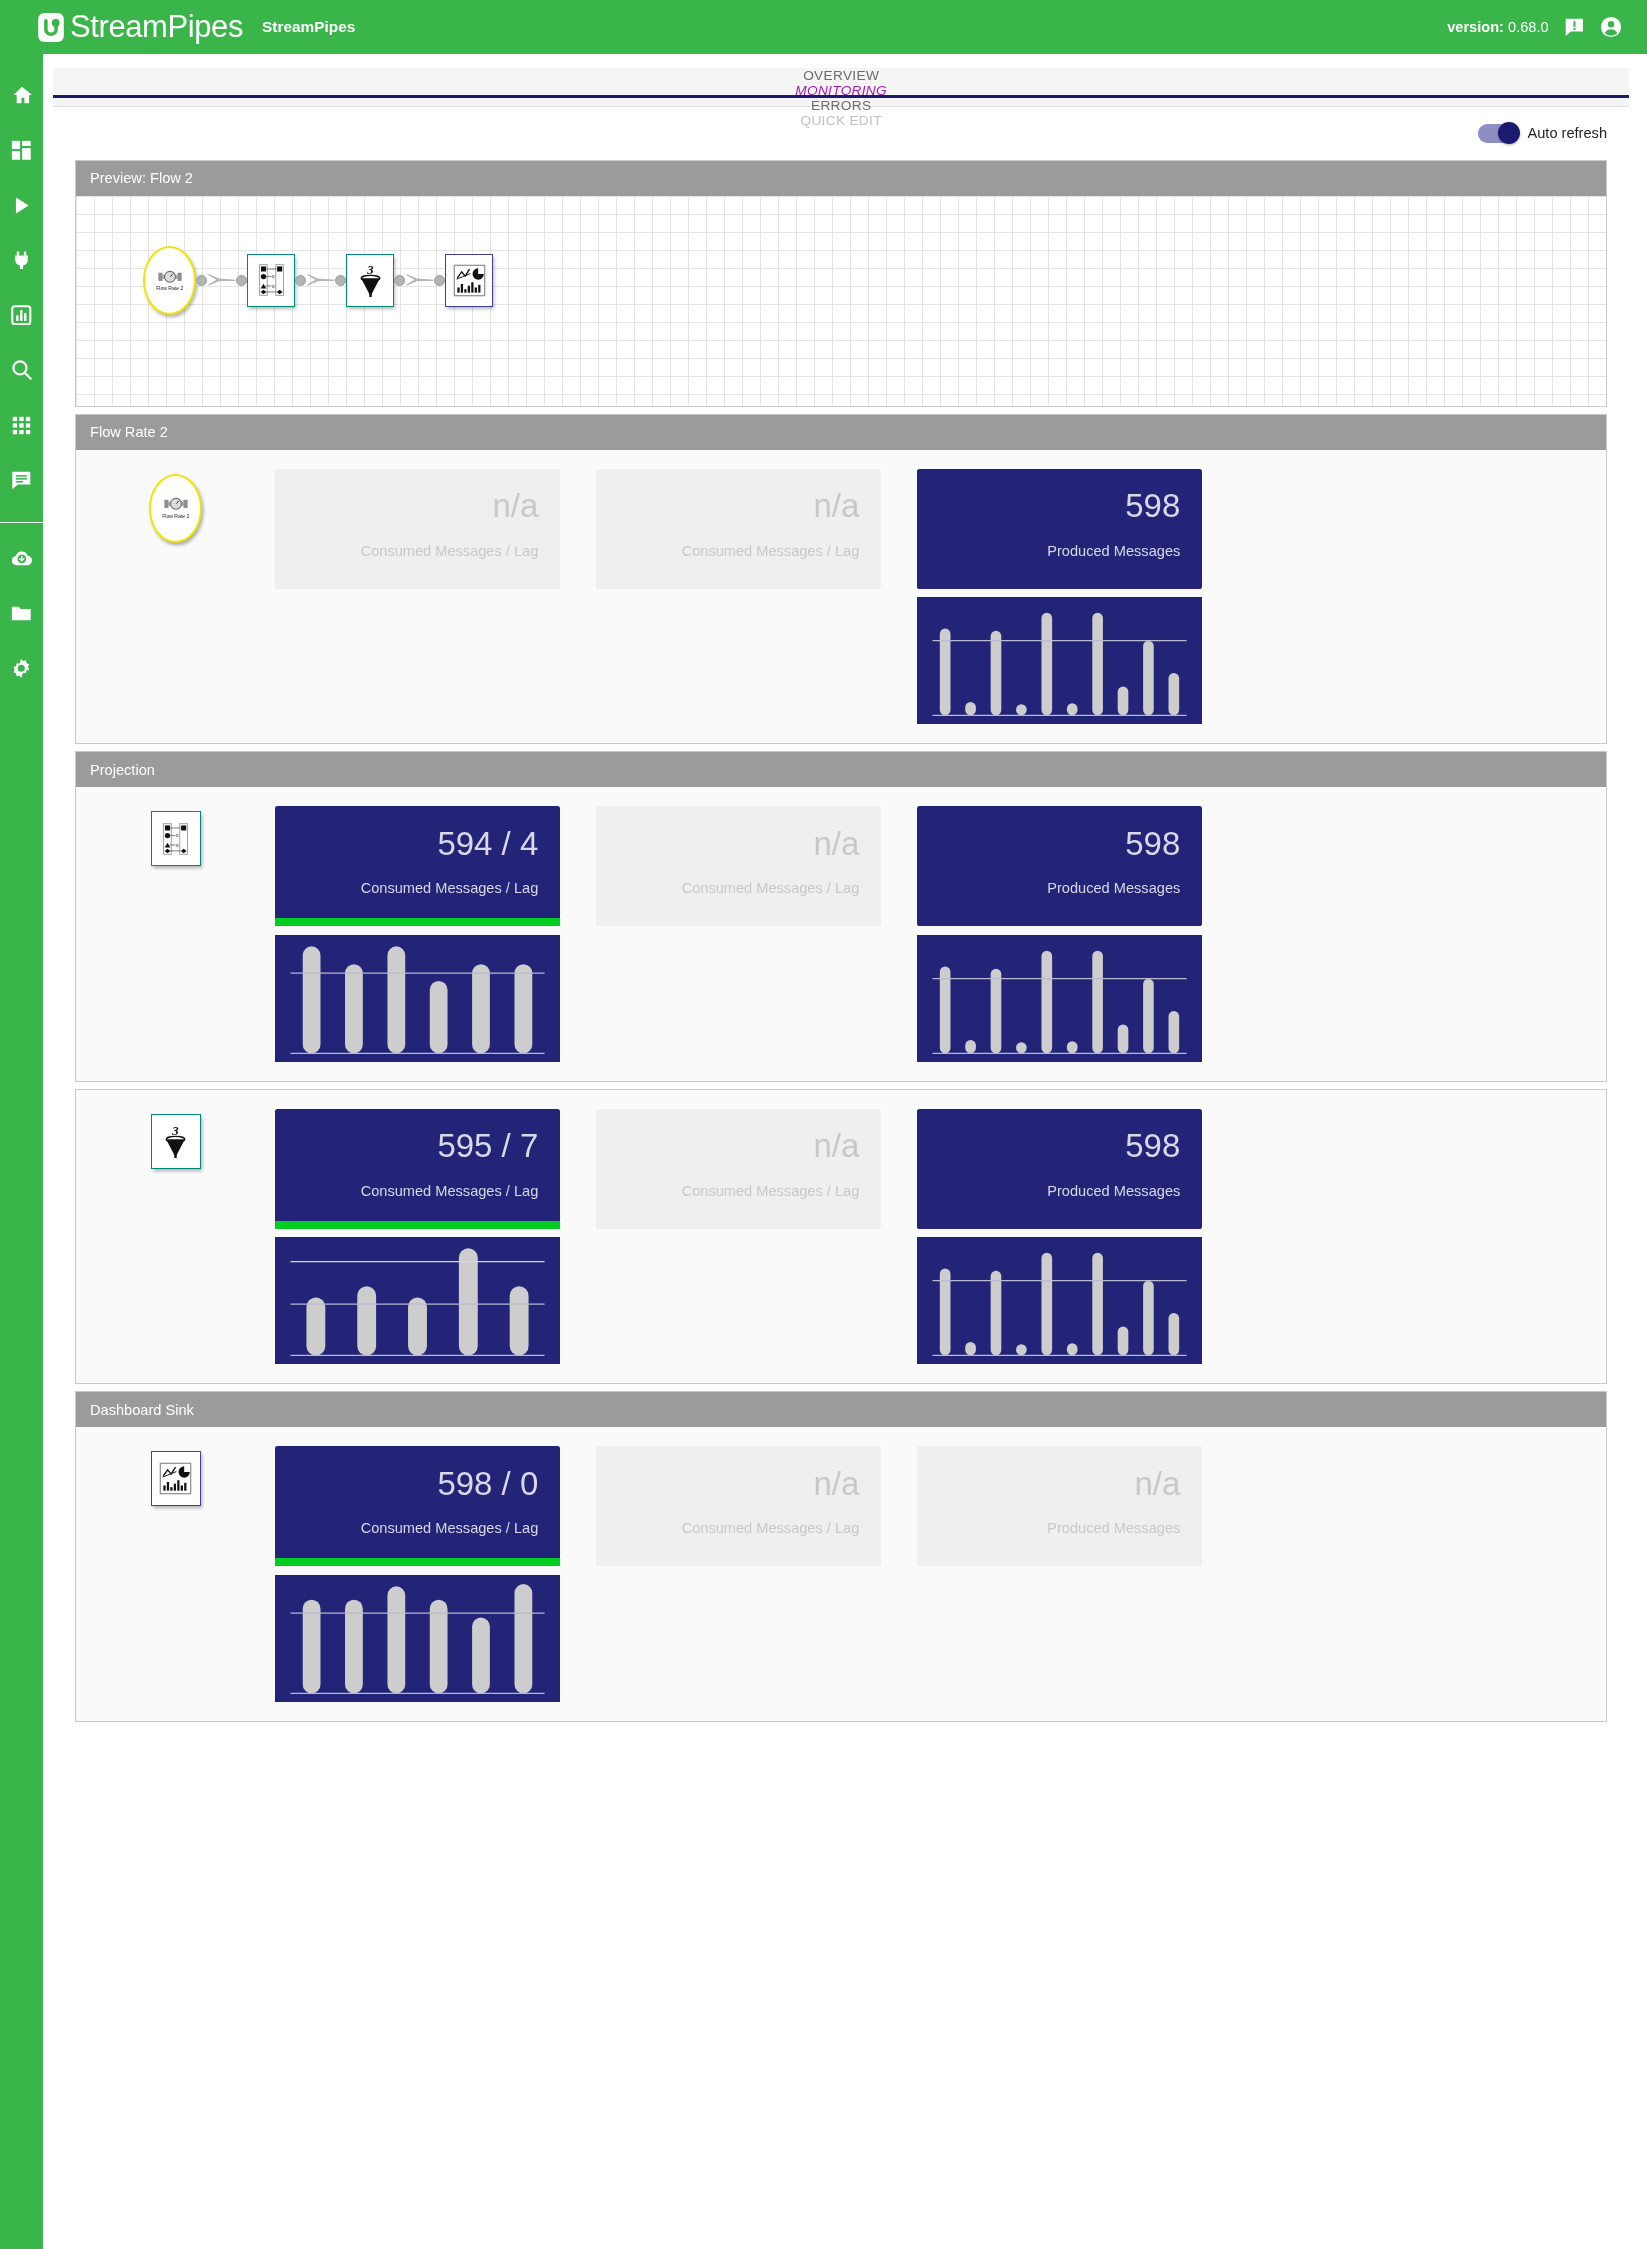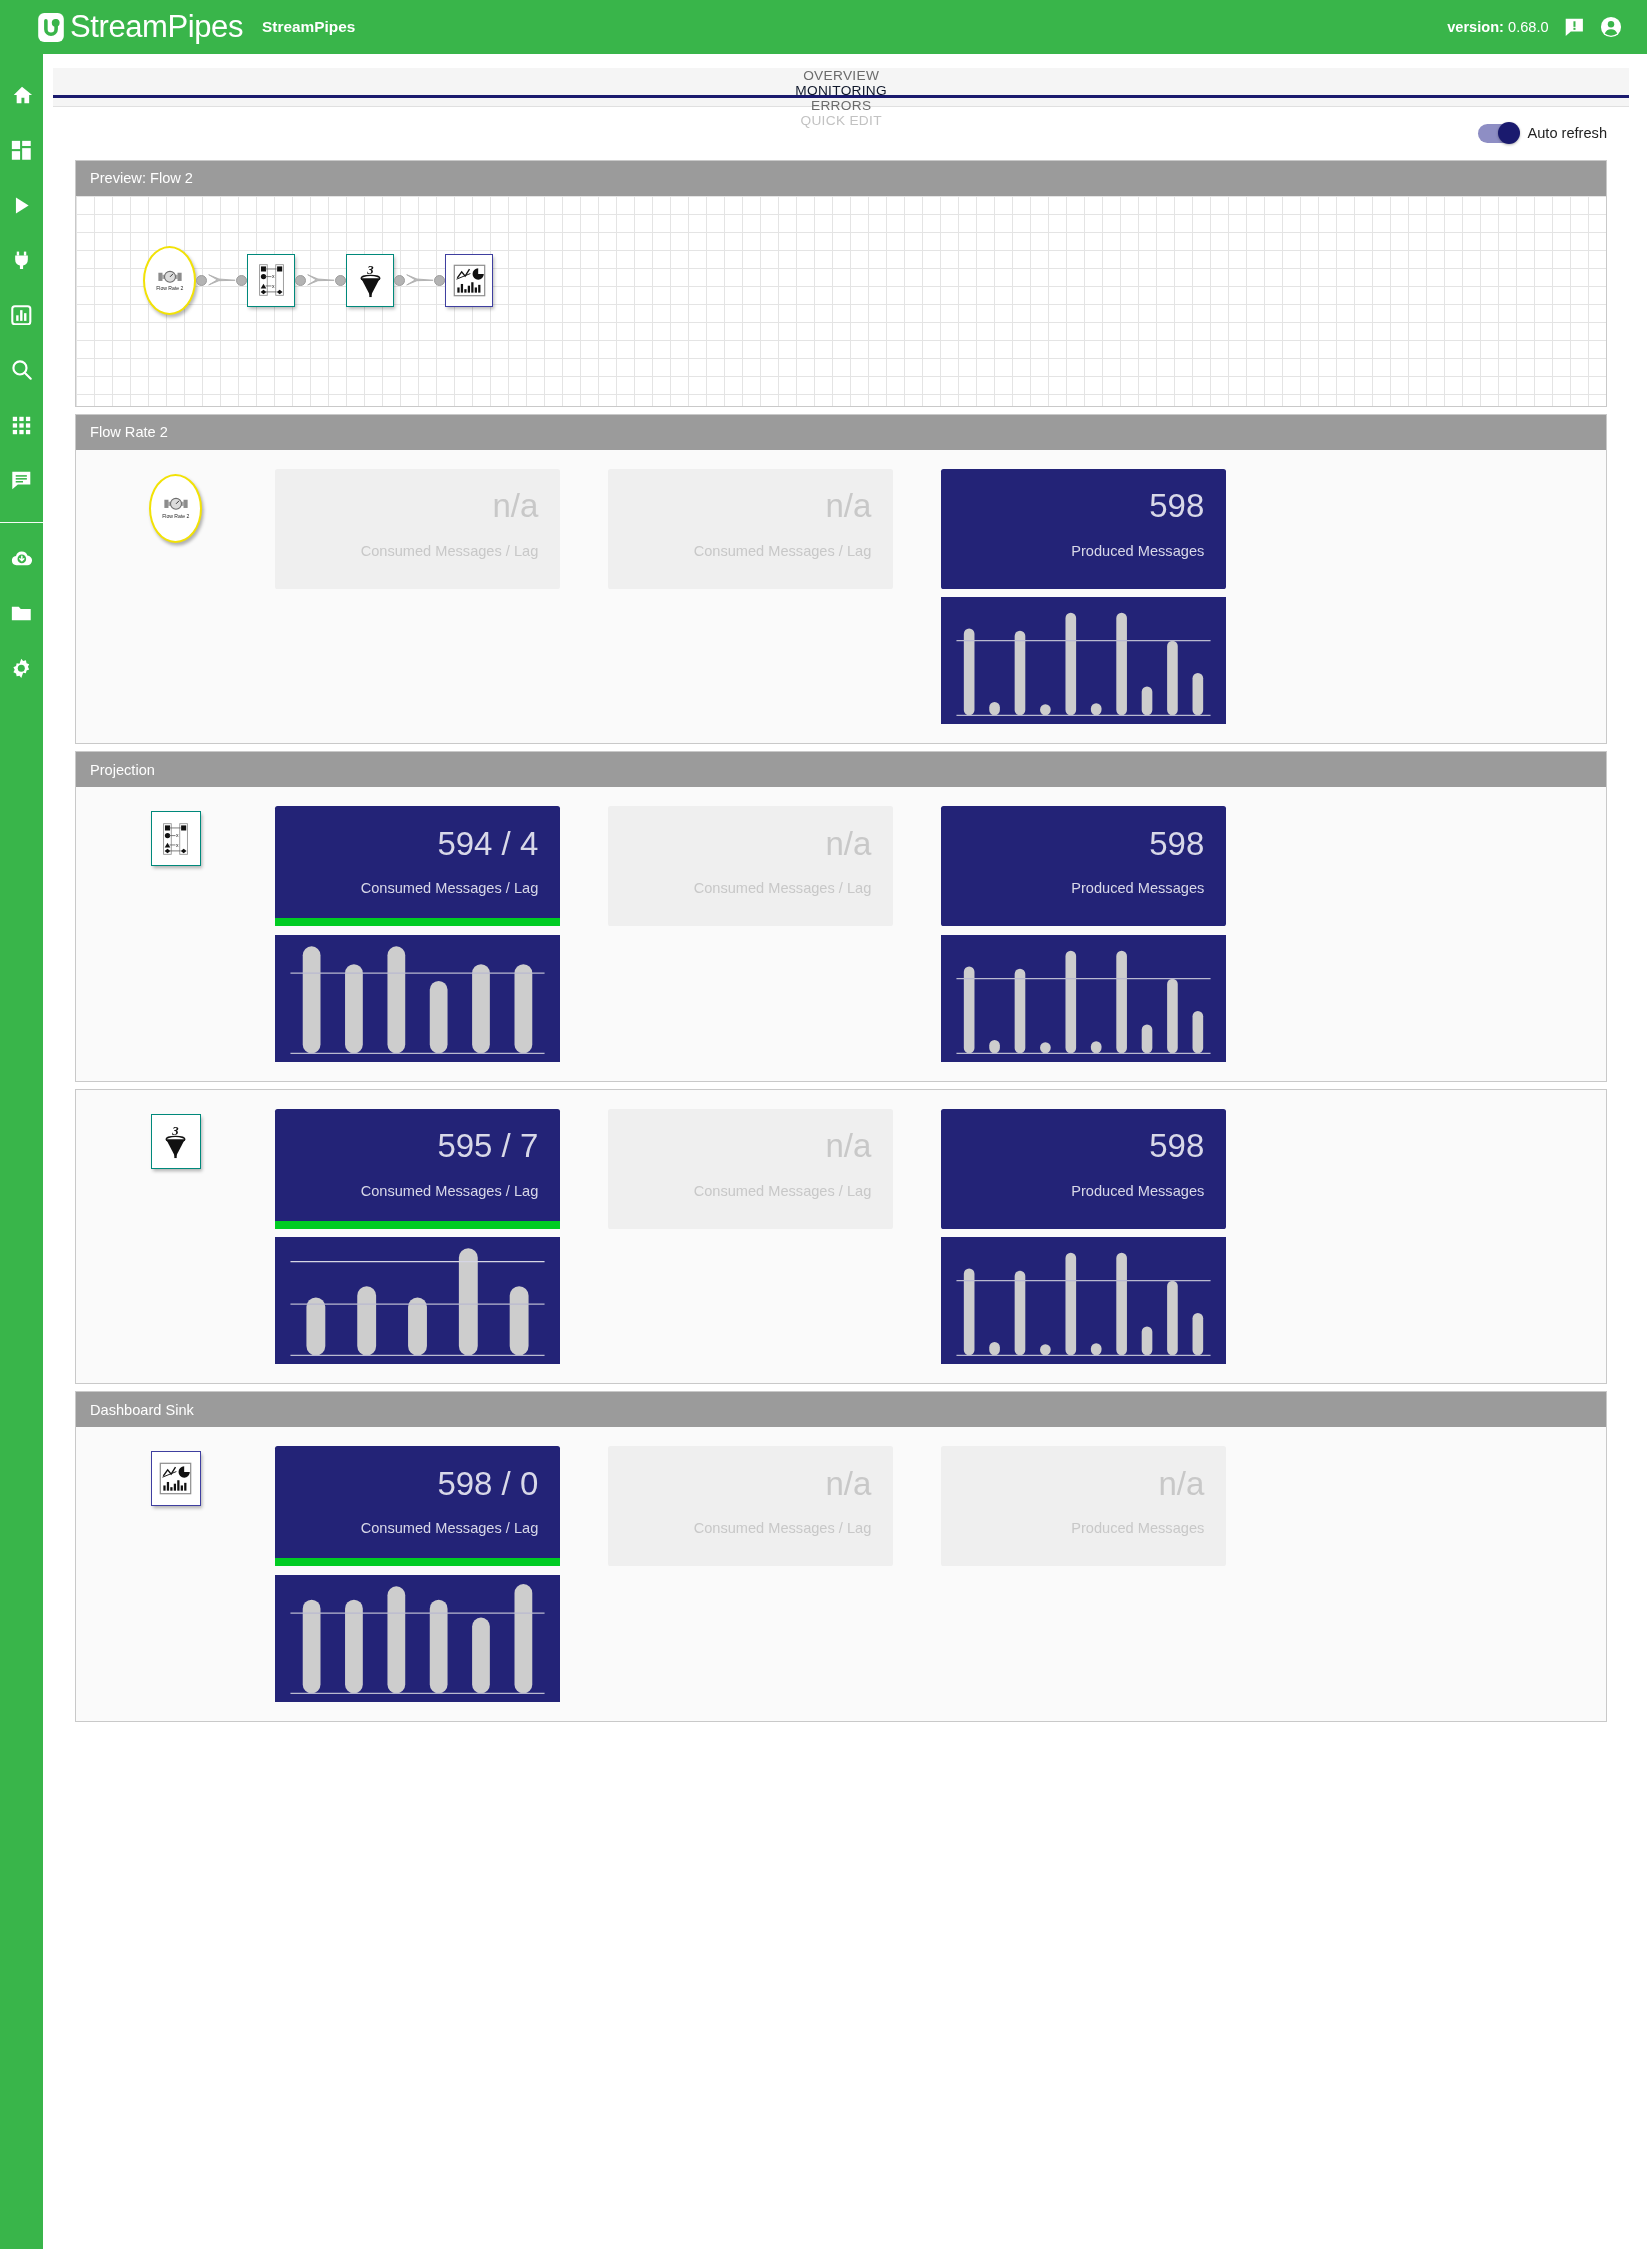--- a/index.html
+++ b/index.html
@@ -75,21 +75,21 @@
   }
   .tab {
     min-width: 144px; padding: 0 22px;
     display: flex; align-items: center; justify-content: center;
     font-size: 13.7px; letter-spacing: 0.3px;
     color: #6b6b6b; background: transparent;
     border: none; cursor: pointer;
     font-family: "Liberation Sans", sans-serif;
     position: relative;
   }
-  .tab.active { color: #0f172a; }
+  .tab.active { color: #a21caf; font-style: italic; }
   .tab.active::after {
     content: ""; position: absolute; left: 0; right: 0; bottom: 0;
     height: 2.6px; background: #1a1a6e;
   }
   .tab.disabled { color: #c2c2c2; }
 
   .refresh-row {
     height: 53px; display: flex; align-items: center;
     justify-content: flex-end; padding-right: 22px; gap: 10.3px;
   }
@@ -172,21 +172,21 @@
   }
   .icon-oval .cap { font-size: 5.1px; color: #222; margin-top: 1.7px; }
   .icon-rect {
     width: 50px; height: 55px; background: #ffffff;
     display: flex; align-items: center; justify-content: center;
     box-shadow: 1.7px 2.6px 3.4px rgba(0,0,0,.3);
   }
   .icon-rect.teal { border: 1.7px solid #00897b; }
   .icon-rect.blue { border: 1.7px solid #3f3fa0; }
 
-  .cards { display: flex; gap: 48px; }
+  .cards { display: flex; gap: 36px; }
   .card-col { width: 285px; }
   .stat {
     height: 120px; border-radius: 2.6px;
     padding: 20.6px 22px 0 22px; position: relative;
   }
   .stat.filled { background: #232377; }
   .stat.empty  { background: #efefef; }
   .stat-value { font-size: 33px; line-height: 1.05; }
   .stat-label { font-size: 14.6px; margin-top: 19px; }
   .stat.filled .stat-value { color: #d8d8e8; }

